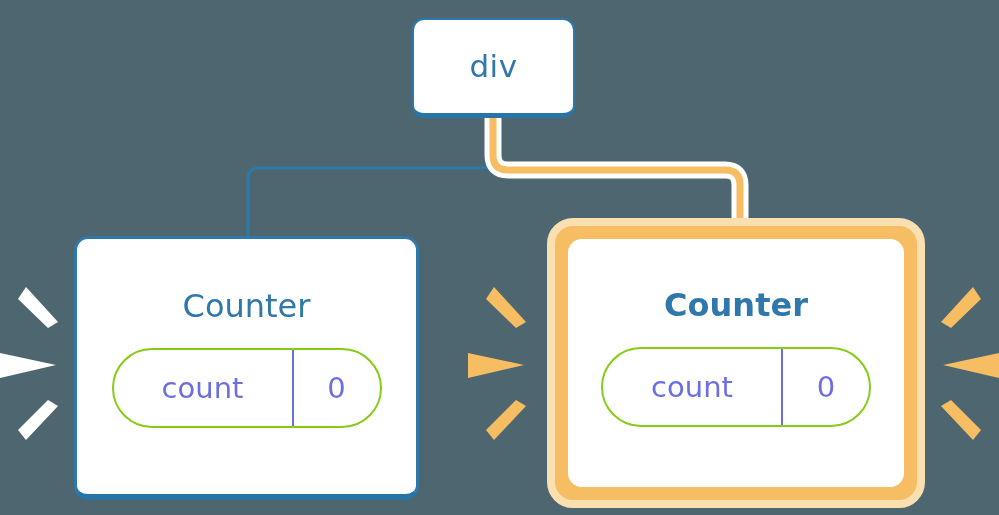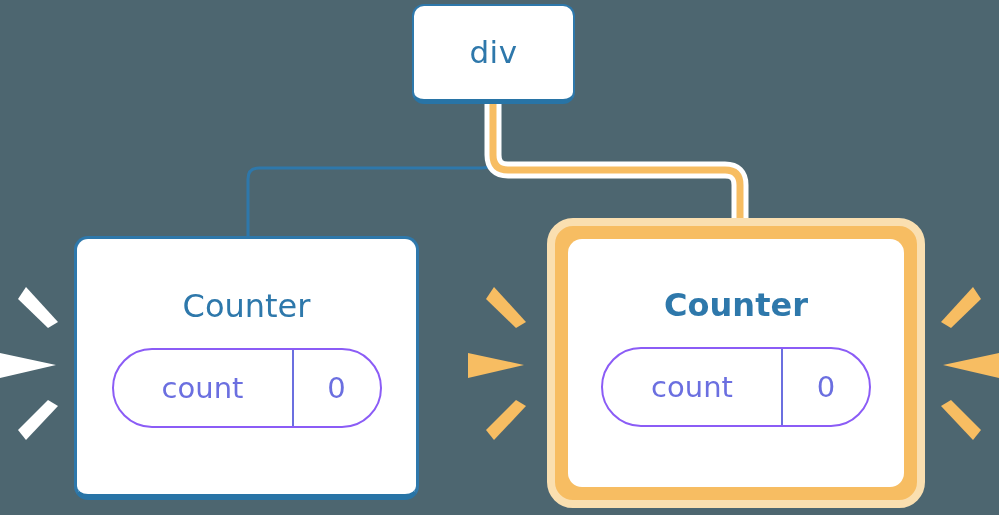--- a/index.html
+++ b/index.html
@@ -28,21 +28,21 @@
     position: absolute;
     background: #ffffff;
     box-sizing: border-box;
     display: flex;
     flex-direction: column;
     align-items: center;
   }
 
   .node-div {
     left: 412px;
-    top: 4px;
+    top: 18px;
     width: 163px;
     height: 100px;
     border: 2px solid #2e78ab;
     border-bottom: 5px solid #2874a6;
     border-radius: 12px;
     justify-content: center;
   }
   .node-div .node-title {
     font-size: 31px;
     color: #2e78ab;
@@ -92,21 +92,21 @@
     color: #2e78ab;
     font-weight: 700;
     margin-top: 50px;
     line-height: 1;
   }
 
   
   .pill {
     display: flex;
     align-items: stretch;
-    border: 2px solid #8b5cf6;
+    border: 2px solid #84cc16;
     border-radius: 999px;
     height: 76px;
     overflow: hidden;
   }
   .node-counter-plain .pill {
     margin-top: 26px;
     width: 266px;
   }
   .node-counter-active .pill {
     margin-top: 26px;

